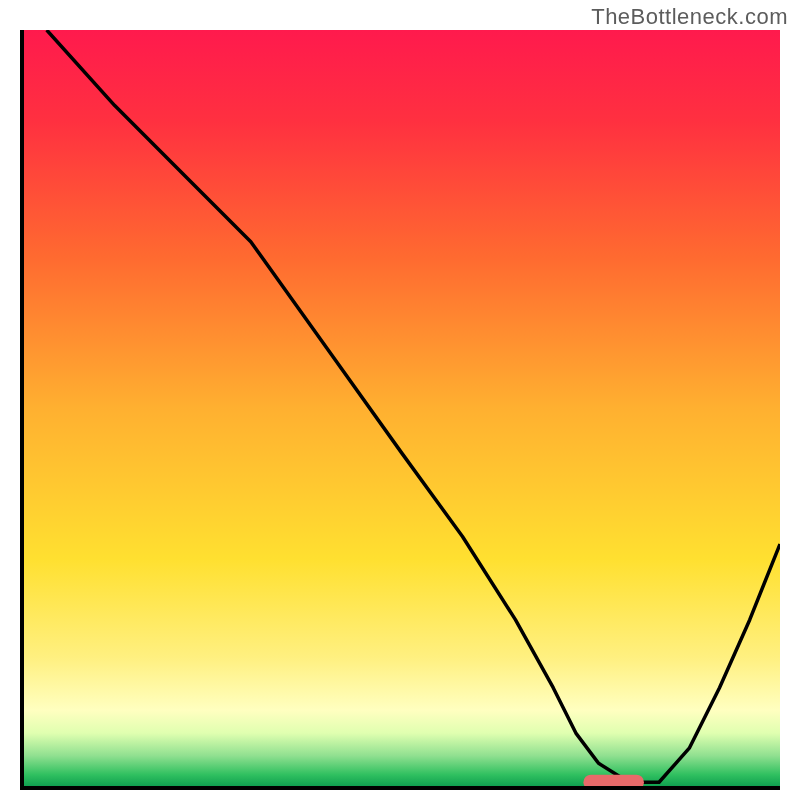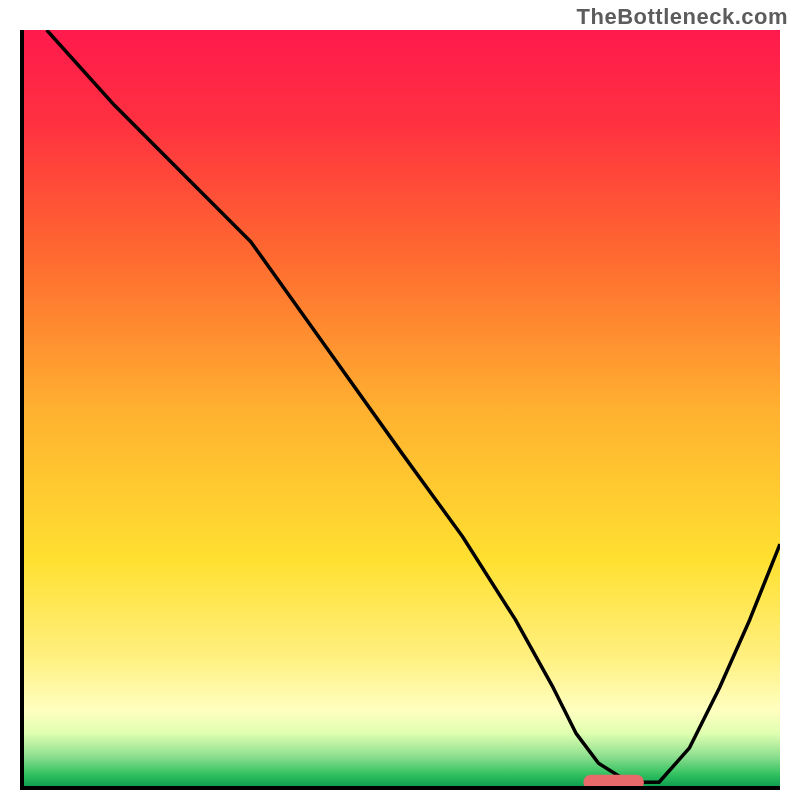--- a/index.html
+++ b/index.html
@@ -8,21 +8,21 @@
     width: 800px;
     height: 800px;
     background: #ffffff;
     font-family: Arial, Helvetica, sans-serif;
   }
   .watermark {
     position: absolute;
     top: 4px;
     right: 12px;
     font-size: 22px;
-    font-weight: 700;
+    font-weight: 400;
     color: #5c5c5c;
     letter-spacing: 0.5px;
   }
   .plot-area {
     position: absolute;
     left: 20px;
     top: 30px;
     width: 760px;
     height: 760px;
     border-left: 4px solid #000;

